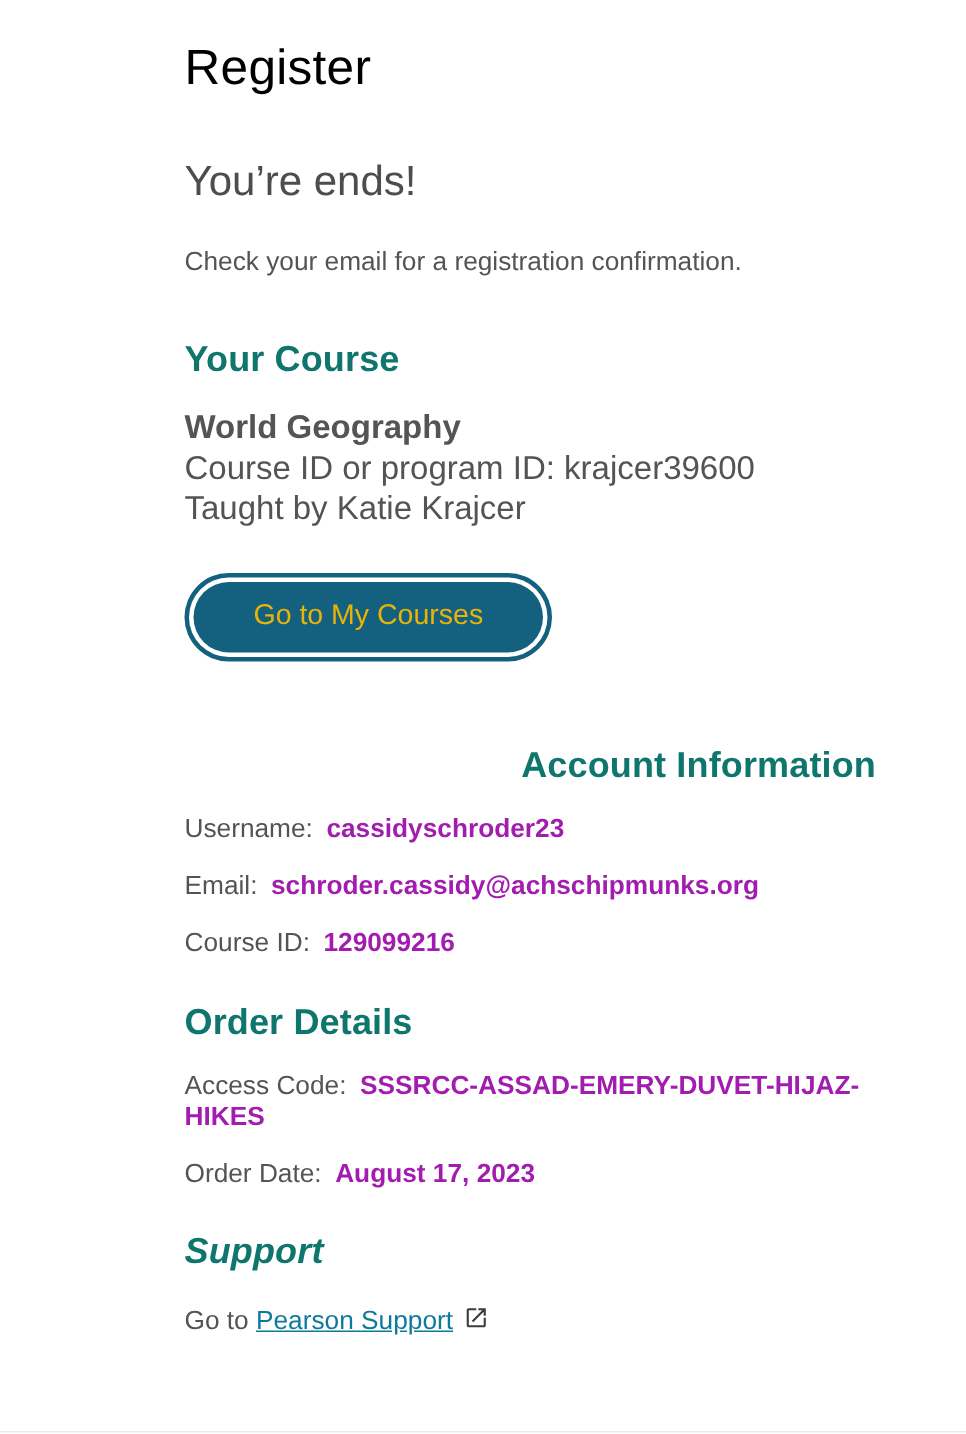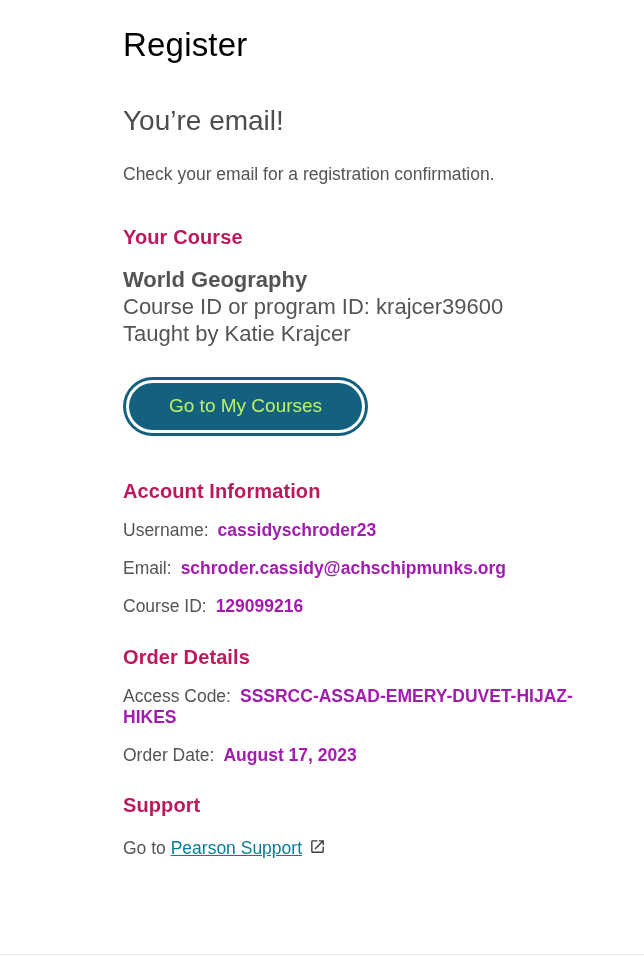--- a/index.html
+++ b/index.html
@@ -40,76 +40,76 @@
   }
   .ext-icon {
     display: inline-block;
     width: 17px;
     height: 17px;
     vertical-align: -1px;
     margin-left: 3px;
   }
   .ext-icon svg { display: block; width: 100%; height: 100%; }
   h3.section-heading {
-    font-size: 20px;
+    font-size: 24px;
     font-weight: 700;
-    color: #be185d;
+    color: #0f766e;
     letter-spacing: 0.1px;
   }
   .course-heading { margin-top: 41px; }
   .course-block {
     margin-top: 17px;
     font-size: 22px;
     line-height: 27px;
     color: #545454;
   }
   .course-name { font-weight: 700; color: #545454; }
   .cta-wrap { margin-top: 30px; padding-left: 6px; }
   button.cta {
     display: inline-block;
     background: var(--button, #14617f);
-    color: #bef264;
+    color: #eab308;
     font-family: "Liberation Sans", sans-serif;
     font-size: 19px;
     border: none;
     border-radius: 26px;
     padding: 12px 40px 13px 40px;
     box-shadow: 0 0 0 3px #ffffff, 0 0 0 6px var(--button, #14617f);
     cursor: pointer;
     margin: 6px 0;
   }
-  .account-heading { margin-top: 44px; }
+  .account-heading { margin-top: 56px; text-align: right; }
   .info-row {
     margin-top: 17px;
     font-size: 17.5px;
     color: #545454;
   }
   .info-row:first-of-type { margin-top: 27px; }
   .info-row .value {
     font-weight: 700;
     color: #a21caf;
     margin-left: 9px;
   }
   .order-heading { margin-top: 29px; }
-  .support-heading { margin-top: 28px; }
+  .support-heading { margin-top: 28px; font-style: italic; }
   .support-line { margin-top: 21px; font-size: 17.5px; }
   .bottom-hairline {
     position: absolute;
     left: 0; right: 0; bottom: 1px;
     border-top: 1px solid #e9e9e9;
   }
 </style>
 </head>
 <body>
 
 <div class="content">
 
   <h1 class="page-title">Register</h1>
 
-  <h2 class="subtitle">You’re email!</h2>
+  <h2 class="subtitle">You’re ends!</h2>
 
   <p class="confirmation">Check your email for a registration confirmation.</p>
 
 
   <h3 class="section-heading course-heading">Your Course</h3>
 
   <div class="course-block">
     <div class="course-name">World Geography</div>
     <div>Course ID or program ID: krajcer39600</div>
     <div>Taught by Katie Krajcer</div>

